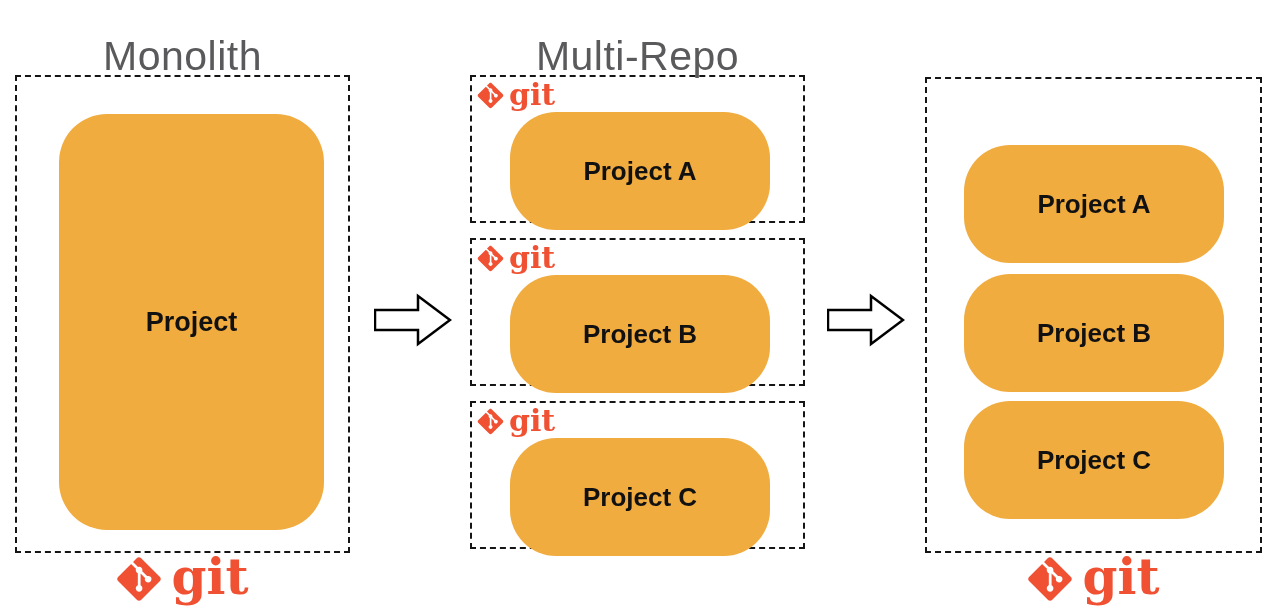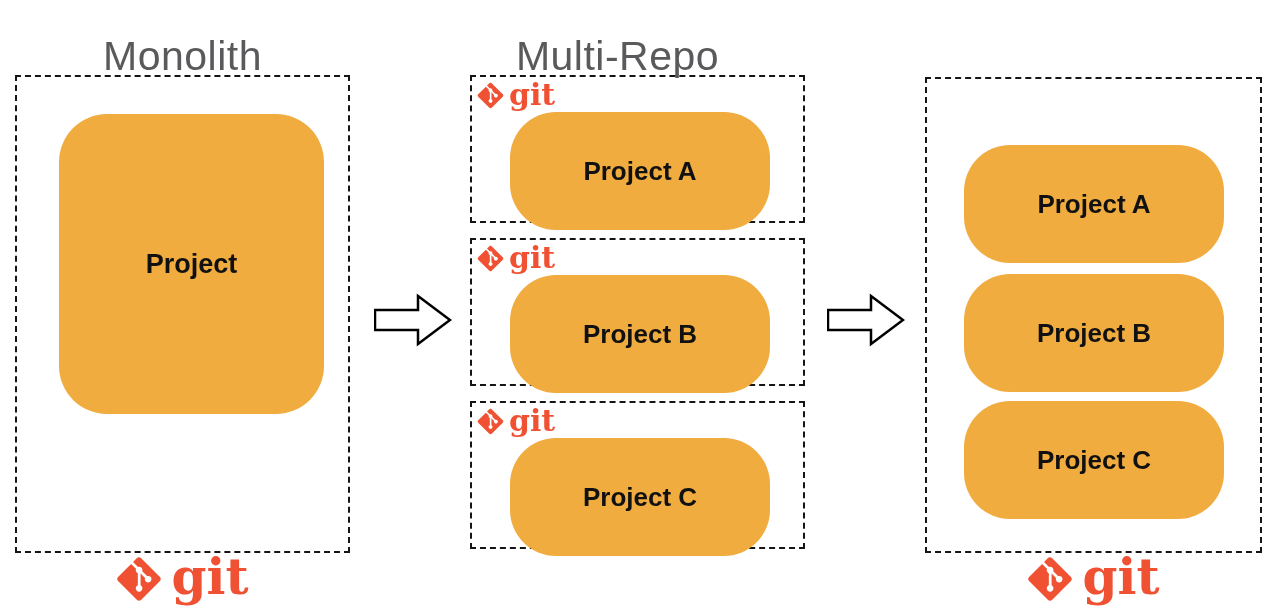--- a/index.html
+++ b/index.html
@@ -40,21 +40,21 @@
     position: absolute;
     background: var(--box-fill);
     display: flex;
     align-items: center;
     justify-content: center;
     color: var(--label-color);
     font-weight: 700;
   }
   .mono-block {
     left: 42px; top: 37px;
-    width: 265px; height: 300px;
+    width: 265px; height: 416px;
     border-radius: 48px;
     font-size: 27px;
   }
   .pill {
     width: 260px; height: 118px;
     border-radius: 46px;
     font-size: 26px;
   }
   .git-logo {
     position: absolute;
@@ -76,21 +76,21 @@
   .git-small .git-icon svg { width: 27px; height: 27px; }
   .git-small .git-word { font-size: 30px; margin-top: -5px; }
   .arrow {
     position: absolute;
     width: 78px; height: 56px;
   }
   .arrow svg { display: block; width: 100%; height: 100%; }
 
   
   .t-monolith { left: 15px;  width: 335px; }
-  .t-multi    { left: 450px; width: 335px; }
+  .t-multi    { left: 470px; width: 335px; }
   .t-mono     { left: 925px; width: 337px; }
 
   .b-monolith { left: 15px;  top: 75px;  width: 335px; height: 478px; }
   .b-multi-a  { left: 470px; top: 75px;  width: 335px; height: 148px; }
   .b-multi-b  { left: 470px; top: 238px; width: 335px; height: 148px; }
   .b-multi-c  { left: 470px; top: 401px; width: 335px; height: 148px; }
   .b-mono     { left: 925px; top: 77px;  width: 337px; height: 476px; }
 
   .multi-pill { left: 38px; top: 35px; }
   .mono-pill-a { left: 37px; top: 66px; }

